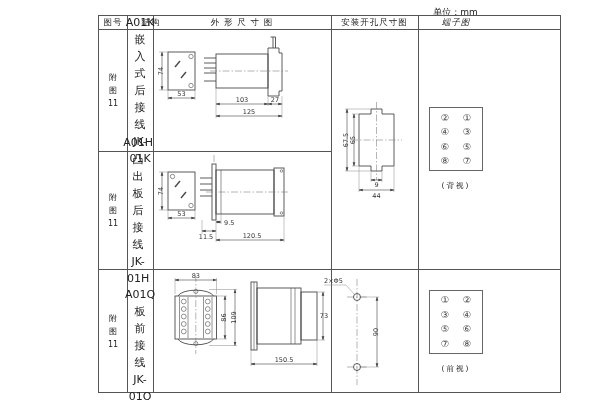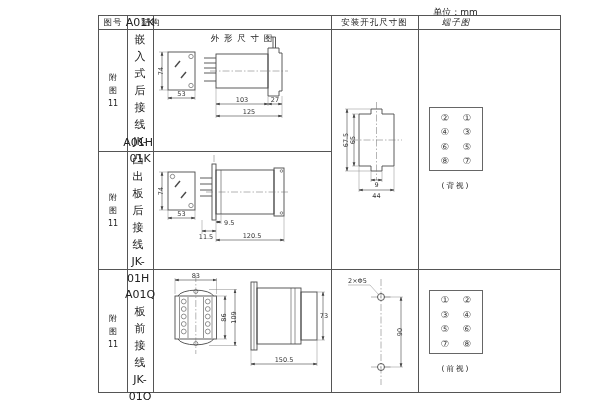--- a/index.html
+++ b/index.html
@@ -35,21 +35,21 @@
   <div class="vline" style="left:28px;"></div>
   <div class="vline" style="left:54px;"></div>
   <div class="vline" style="left:232px;"></div>
   <div class="vline" style="left:319px;"></div>
   <div class="hline" style="left:0;right:0;top:13px;"></div>
   <div class="hline" style="left:0;width:232px;top:135px;"></div>
   <div class="hline" style="left:0;right:0;top:253px;"></div>
 
   <div class="cell hdr" style="left:0;top:0;width:28px;height:13px;">图号</div>
   <div class="cell hdr" style="left:28px;top:0;width:26px;height:13px;margin-left:11px;">结构</div>
-  <div class="cell hdr" style="left:54px;top:16px;width:178px;height:13px;">外 形 尺 寸 图</div>
+  <div class="cell hdr" style="left:54px;top:0;width:178px;height:13px;">外 形 尺 寸 图</div>
   <div class="cell hdr" style="left:232px;top:0;width:87px;height:13px;font-family:Liberation Serif, serif;">安装开孔尺寸图</div>
   <div class="cell hdr" style="left:319px;top:0;width:76px;height:13px;font-style:italic;">端子图</div>
 
   <div class="cell" style="left:0;top:13px;width:28px;height:122px;">
     <div class="vtext">附
 图
 11</div>
   </div>
   <div class="cell" style="left:28px;top:13px;width:26px;height:122px;">
     <div class="vtext struct">A01K
@@ -285,21 +285,21 @@
         <line class="dl" x1="170" y1="26" x2="170" y2="74" marker-start="url(#aq)" marker-end="url(#aq)"></line>
         <text x="171" y="52" text-anchor="middle">73</text>
         <line class="el" x1="98" y1="84" x2="98" y2="100"></line>
         <line class="el" x1="164" y1="74" x2="164" y2="100"></line>
         <line class="dl" x1="98" y1="98" x2="164" y2="98" marker-start="url(#aq)" marker-end="url(#aq)"></line>
         <text x="131" y="96" text-anchor="middle">150.5</text>
       </g>
     </svg>
   </div>
 
-  <div class="cell" style="left:240px;top:253px;width:87px;height:125px;">
+  <div class="cell" style="left:216px;top:253px;width:87px;height:125px;">
     <svg width="80" height="118" viewBox="0 0 80 118">
       <defs>
         <marker id="af" viewBox="0 0 10 10" refX="9" refY="5" markerWidth="7" markerHeight="7" orient="auto-start-reverse">
           <path d="M0,1.8 L10,5 L0,8.2 z" fill="#444"></path>
         </marker>
       </defs>
       <line class="cl" x1="38" y1="6" x2="38" y2="112"></line>
       <line class="cl" x1="28" y1="24" x2="48" y2="24"></line>
       <line class="cl" x1="28" y1="94" x2="48" y2="94"></line>
       <circle class="ol" cx="38" cy="24" r="3.5"></circle>

